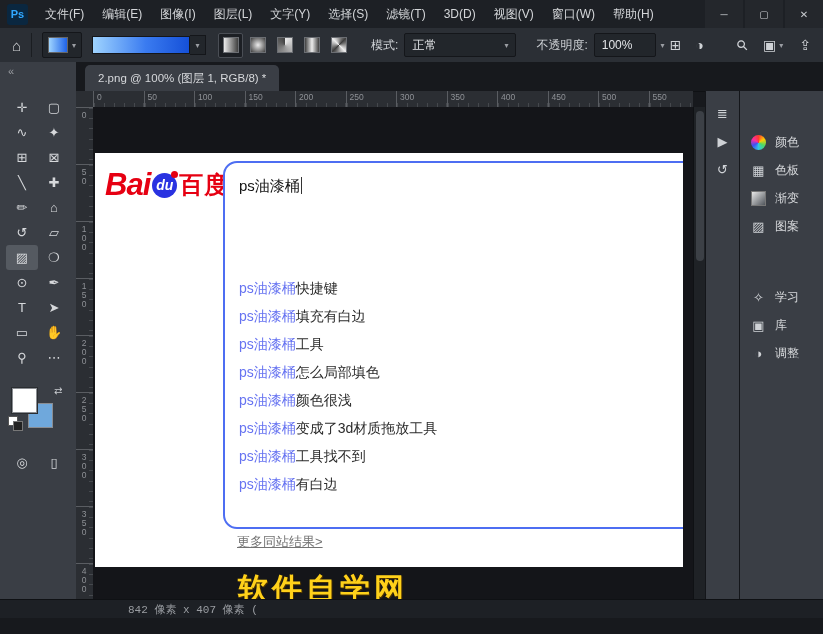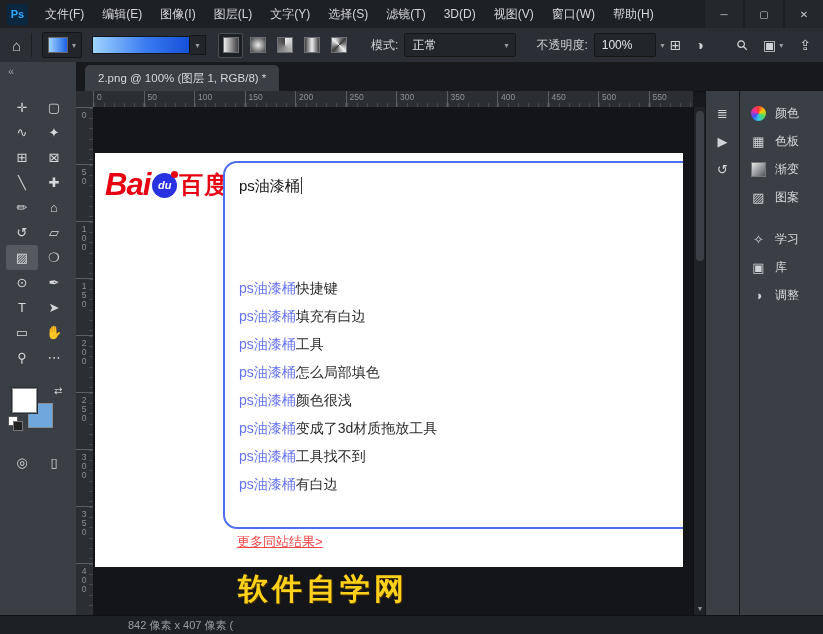--- a/index.html
+++ b/index.html
@@ -96,66 +96,66 @@
           writing-mode:vertical-rl;text-orientation:upright;letter-spacing:-1px;}
 
   
   .canvas{position:absolute;left:93px;top:107px;width:600px;bottom:18px;background:#141519;overflow:hidden;}
   .doc{position:absolute;left:2px;top:46px;width:588px;height:414px;background:#ffffff;overflow:hidden;}
 
   .bd-logo{position:absolute;left:10px;top:14px;display:flex;align-items:center;}
   .bd-bai{font-size:31px;font-weight:bold;font-style:italic;color:#e60012;letter-spacing:-1px;}
   .bd-paw{width:25px;height:25px;border-radius:50%;background:#2932e1;margin:0 2px;position:relative;
           display:flex;align-items:center;justify-content:center;}
-  .bd-du{color:#ffffff;font-size:11px;font-weight:bold;font-style:italic;}
+  .bd-du{color:#ffffff;font-size:14px;font-weight:bold;font-style:italic;}
   .bd-paw::after{content:"";position:absolute;top:-2px;right:-1px;width:7px;height:7px;border-radius:50%;background:#e60012;}
   .bd-hanzi{font-size:24px;font-weight:bold;color:#e60012;letter-spacing:1px;}
 
   .bd-box{position:absolute;left:128px;top:8px;width:520px;height:364px;background:#fff;
           border:2px solid #4e6ef2;border-radius:14px;}
   .bd-input{position:absolute;left:14px;top:14px;font-size:15px;color:#111;}
   .caret{display:inline-block;width:1px;height:17px;background:#333;margin-left:1px;vertical-align:-3px;}
   .bd-sug{position:absolute;left:0;right:0;top:112px;}
   .sug-row{height:28px;display:flex;align-items:center;padding-left:14px;font-size:14px;}
   .sug-prefix{color:#6673f1;}
   .sug-rest{color:#2b2b2b;}
-  .bd-more{position:absolute;left:142px;top:380px;font-size:13px;color:#ef4444;text-decoration:underline;}
+  .bd-more{position:absolute;left:142px;top:380px;font-size:13px;color:#737373;text-decoration:underline;}
 
   .wm{position:absolute;left:90px;top:462px;width:280px;text-align:center;}
   .wm-title{font-size:30px;font-weight:bold;color:#ffd11a;letter-spacing:4px;text-shadow:1px 1px 0 #4a3000;}
   .wm-url{font-size:14px;font-weight:bold;color:#ffd11a;letter-spacing:1px;margin-top:3px;
           text-shadow:1px 1px 0 #4a3000;}
 
   
   .vscroll{position:absolute;left:693px;top:107px;width:12px;bottom:18px;background:#1f2226;
            border-left:1px solid #0f1114;}
   .vthumb{position:absolute;top:4px;left:2px;width:8px;height:150px;background:#3c4046;border-radius:4px;}
   .varrow{position:absolute;bottom:2px;left:0;width:12px;height:12px;display:flex;align-items:center;
           justify-content:center;font-size:7px;color:#8a8d92;}
 
   
   .panel-strip{position:absolute;left:705px;top:91px;width:34px;bottom:18px;background:#3a3e45;
                border-left:1px solid #14161a;padding-top:8px;box-sizing:border-box;}
   .strip-btn{height:28px;display:flex;align-items:center;justify-content:center;}
   .strip-glyph{font-size:13px;color:#cfd2d6;}
   .right-panel{position:absolute;left:739px;top:91px;right:0;bottom:18px;background:#3a3e45;
                border-left:1px solid #14161a;padding-top:8px;box-sizing:border-box;}
-  .rp-group{display:block;}
+  .rp-group{display:block;margin-top:29px;}
   .rp-gap{height:14px;}
   .rp-row{height:28px;display:flex;align-items:center;padding-left:11px;gap:9px;}
   .rp-icon{width:15px;height:15px;display:flex;align-items:center;justify-content:center;flex:0 0 15px;}
   .rp-glyph{font-size:13px;color:#cfd2d6;line-height:1;}
   .rp-icon.icon-colorwheel{border-radius:50%;
       background:conic-gradient(#ff3b30,#ffcc00,#4cd964,#34c7e3,#3b51f5,#ff2da0,#ff3b30);}
   .rp-icon.icon-gradsq{background:linear-gradient(135deg,#e8e8e8,#50555b);border:1px solid #777;box-sizing:border-box;}
   .rp-label{font-size:12px;color:#d6d8db;}
 
   
-  .statusbar{position:absolute;left:0;right:0;bottom:0;height:18px;background:#1d2025;
-             border-top:1px solid #0f1114;display:flex;align-items:center;}
+  .statusbar{position:absolute;left:0;right:0;bottom:16px;height:18px;background:#1d2025;
+             border-top:1px solid #0f1114;display:flex;align-items:center;font-family:Liberation Mono, monospace;}
   .status-text{margin-left:128px;font-size:11px;color:#9a9da2;white-space:nowrap;}
 </style>
 </head>
 <body>
 
 <div class="app">
 
   <div class="titlebar">
     <div class="ps-badge">Ps</div>
     <div class="menus">

